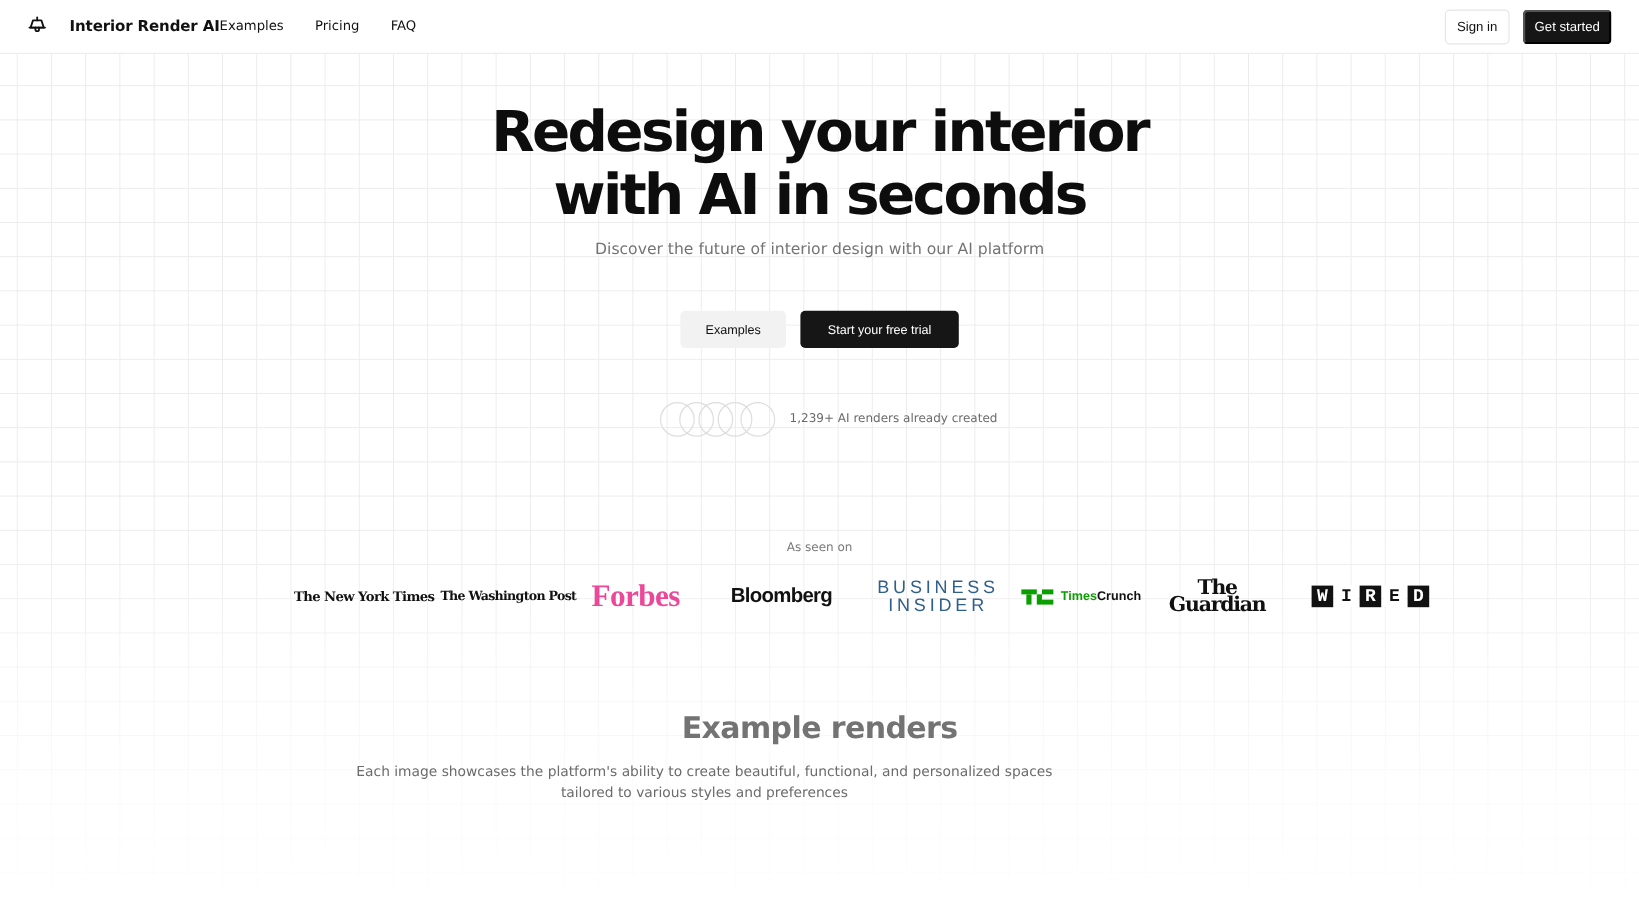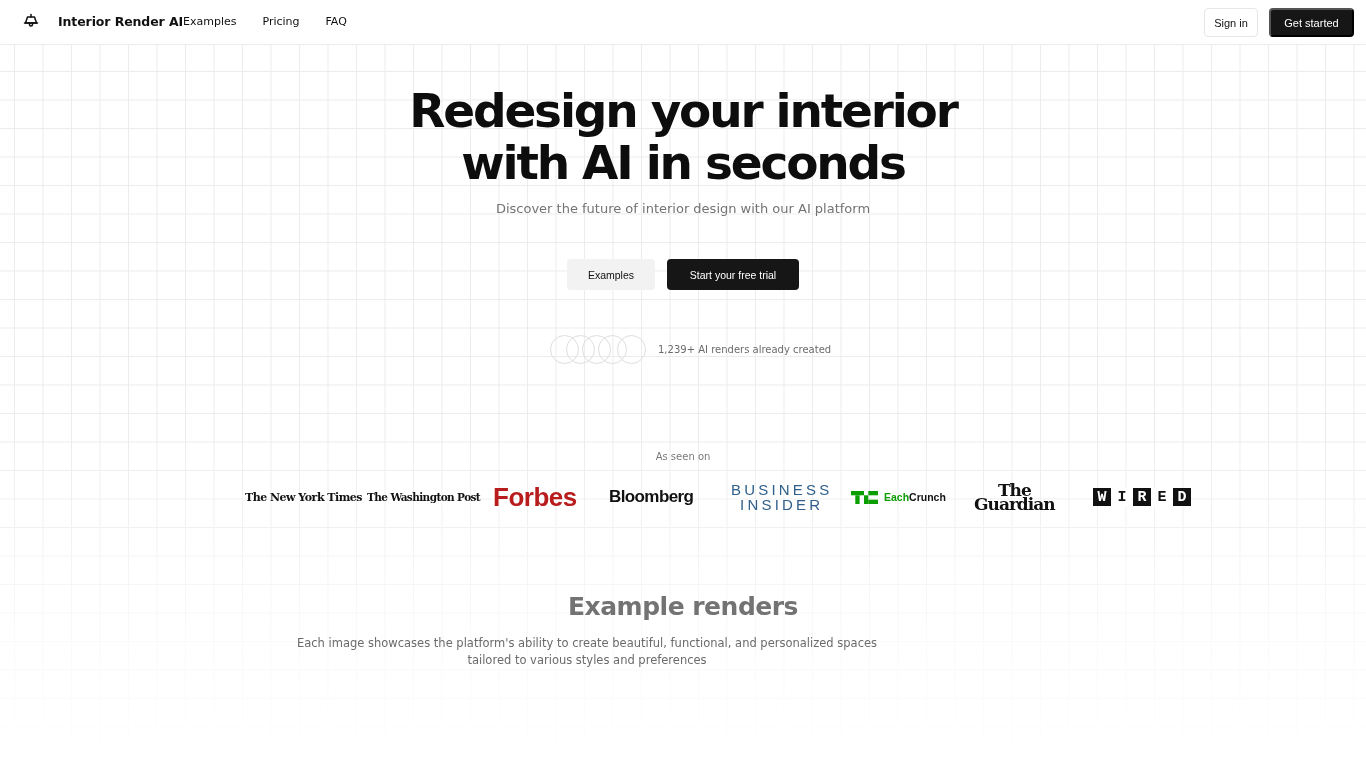--- a/index.html
+++ b/index.html
@@ -27,21 +27,21 @@
   .brand svg { width: 16px; height: 16px; }
   .brand-name { font-size: 12.5px; font-weight: bold; color: #111; letter-spacing: -0.1px; }
   nav { position: absolute; left: 183px; top: 15px; display: flex; gap: 0; }
   nav a { font-size: 11px; color: #111; text-decoration: none; margin-right: 26px; font-weight: 500; }
   .sign-in {
     position: absolute; left: 1204px; top: 8px; width: 54px; height: 29px;
     border: 1px solid #e6e6e6; border-radius: 4px; background: #fff;
     font-size: 11px; color: #111; display: flex; align-items: center; justify-content: center;
   }
   .get-started {
-    position: absolute; left: 1269px; top: 8px; width: 85px; height: 29px;
+    position: absolute; left: 1269px; top: 8px; width: 74px; height: 29px;
     border-radius: 4px; background: #161616; color: #fff;
     font-size: 11px; display: flex; align-items: center; justify-content: center;
   }
 
   main { position: absolute; left: 0; top: 45px; width: 1366px; height: 723px; z-index: 1; }
 
   .hero-title {
     position: absolute; left: 0; top: 40px; width: 1366px; text-align: center;
     font-size: 47px; font-weight: bold; line-height: 52px; letter-spacing: -2.2px; color: #0d0d0d;
   }
@@ -69,21 +69,21 @@
   }
 
   .seen-label {
     position: absolute; left: 0; top: 406px; width: 1366px; text-align: center;
     font-size: 10px; color: #7a7a7a;
   }
   .logos { position: absolute; left: 212px; top: 432px; width: 945px; height: 40px; margin-left: 33px; }
   .logo { position: absolute; top: 0; height: 40px; display: flex; align-items: center; color: #111; }
   .logo-nyt { left: 0; font-family: "DejaVu Serif", serif; font-weight: bold; font-size: 11px; letter-spacing: -0.5px; }
   .logo-wp { left: 122px; font-family: "DejaVu Serif", serif; font-weight: bold; font-size: 10.5px; letter-spacing: -0.6px; }
-  .logo-forbes { left: 248px; font-family: Liberation Sans, sans-serif; font-weight: bold; font-size: 26px; color: #b91c1c; letter-spacing: -0.5px; }
+  .logo-forbes { left: 248px; font-family: Liberation Serif, serif; font-weight: bold; font-size: 26px; color: #ec4899; letter-spacing: -0.5px; }
   .logo-bloomberg { left: 364px; font-family: "Liberation Sans", sans-serif; font-weight: bold; font-size: 17px; letter-spacing: -0.6px; }
   .logo-bi { left: 486px; flex-direction: column; justify-content: center; align-items: center; font-family: "Liberation Sans", sans-serif; font-size: 15px; color: #2f5f8a; letter-spacing: 3.2px; line-height: 15px; }
   .logo-tc { left: 606px; gap: 6px; }
   .tc-word { font-family: "Liberation Sans", sans-serif; font-weight: bold; font-size: 10.5px; }
   .tc-word .tech { color: #0a9e01; }
   .tc-word .crunch { color: #111; }
   .logo-guardian { left: 729px; flex-direction: column; justify-content: center; align-items: center; font-family: "DejaVu Serif", serif; font-weight: bold; font-size: 17px; line-height: 14px; letter-spacing: -1px; }
   .logo-wired { left: 848px; gap: 2px; }
   .w-box { width: 18px; height: 18px; font-family: "Liberation Mono", monospace; font-weight: bold; font-size: 15px; display: flex; align-items: center; justify-content: center; }
   .w-box.filled { background: #111; color: #fff; }
@@ -153,21 +153,21 @@
       <span>INSIDER</span>
     </div>
     <div class="logo logo-tc">
       <svg width="27" height="13" viewBox="0 0 27 13">
         <rect x="0" y="0" width="13" height="4.3" fill="#0a9e01"></rect>
         <rect x="4.3" y="4.3" width="4.3" height="8.7" fill="#0a9e01"></rect>
         <rect x="13" y="4.3" width="4.3" height="8.7" fill="#0a9e01"></rect>
         <rect x="17.3" y="0" width="9.7" height="4.3" fill="#0a9e01"></rect>
         <rect x="17.3" y="8.7" width="9.7" height="4.3" fill="#0a9e01"></rect>
       </svg>
-      <span class="tc-word"><span class="tech">Each</span><span class="crunch">Crunch</span></span>
+      <span class="tc-word"><span class="tech">Times</span><span class="crunch">Crunch</span></span>
     </div>
     <div class="logo logo-guardian">
       <span>The</span>
       <span>Guardian</span>
     </div>
     <div class="logo logo-wired">
       <span class="w-box filled">W</span>
       <span class="w-box empty">I</span>
       <span class="w-box filled">R</span>
       <span class="w-box empty">E</span>

